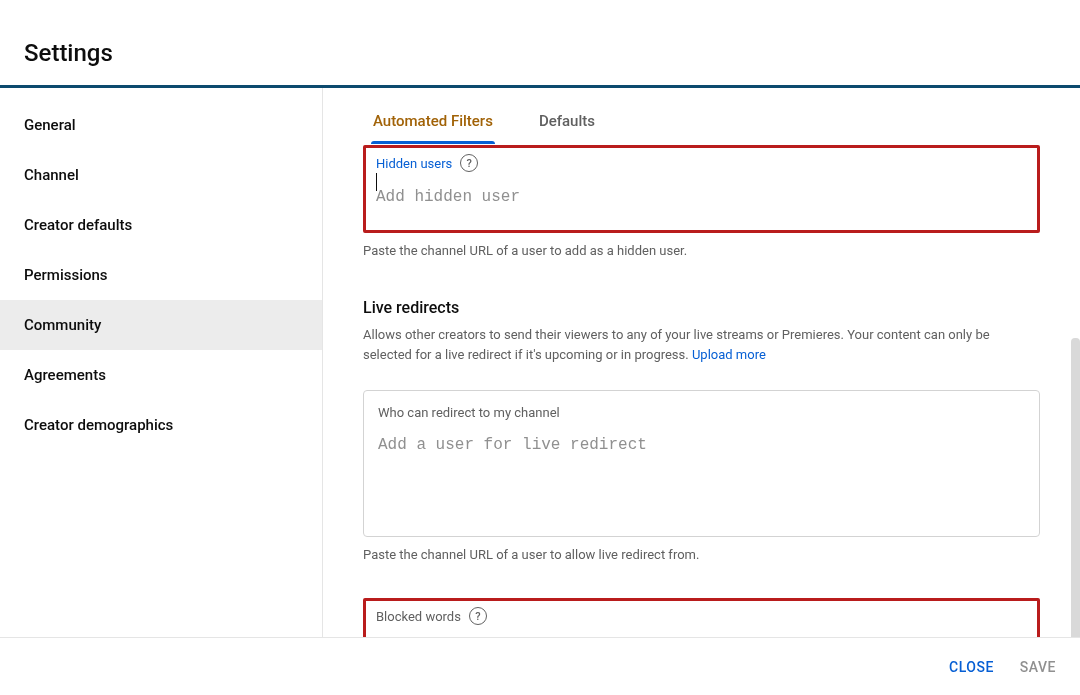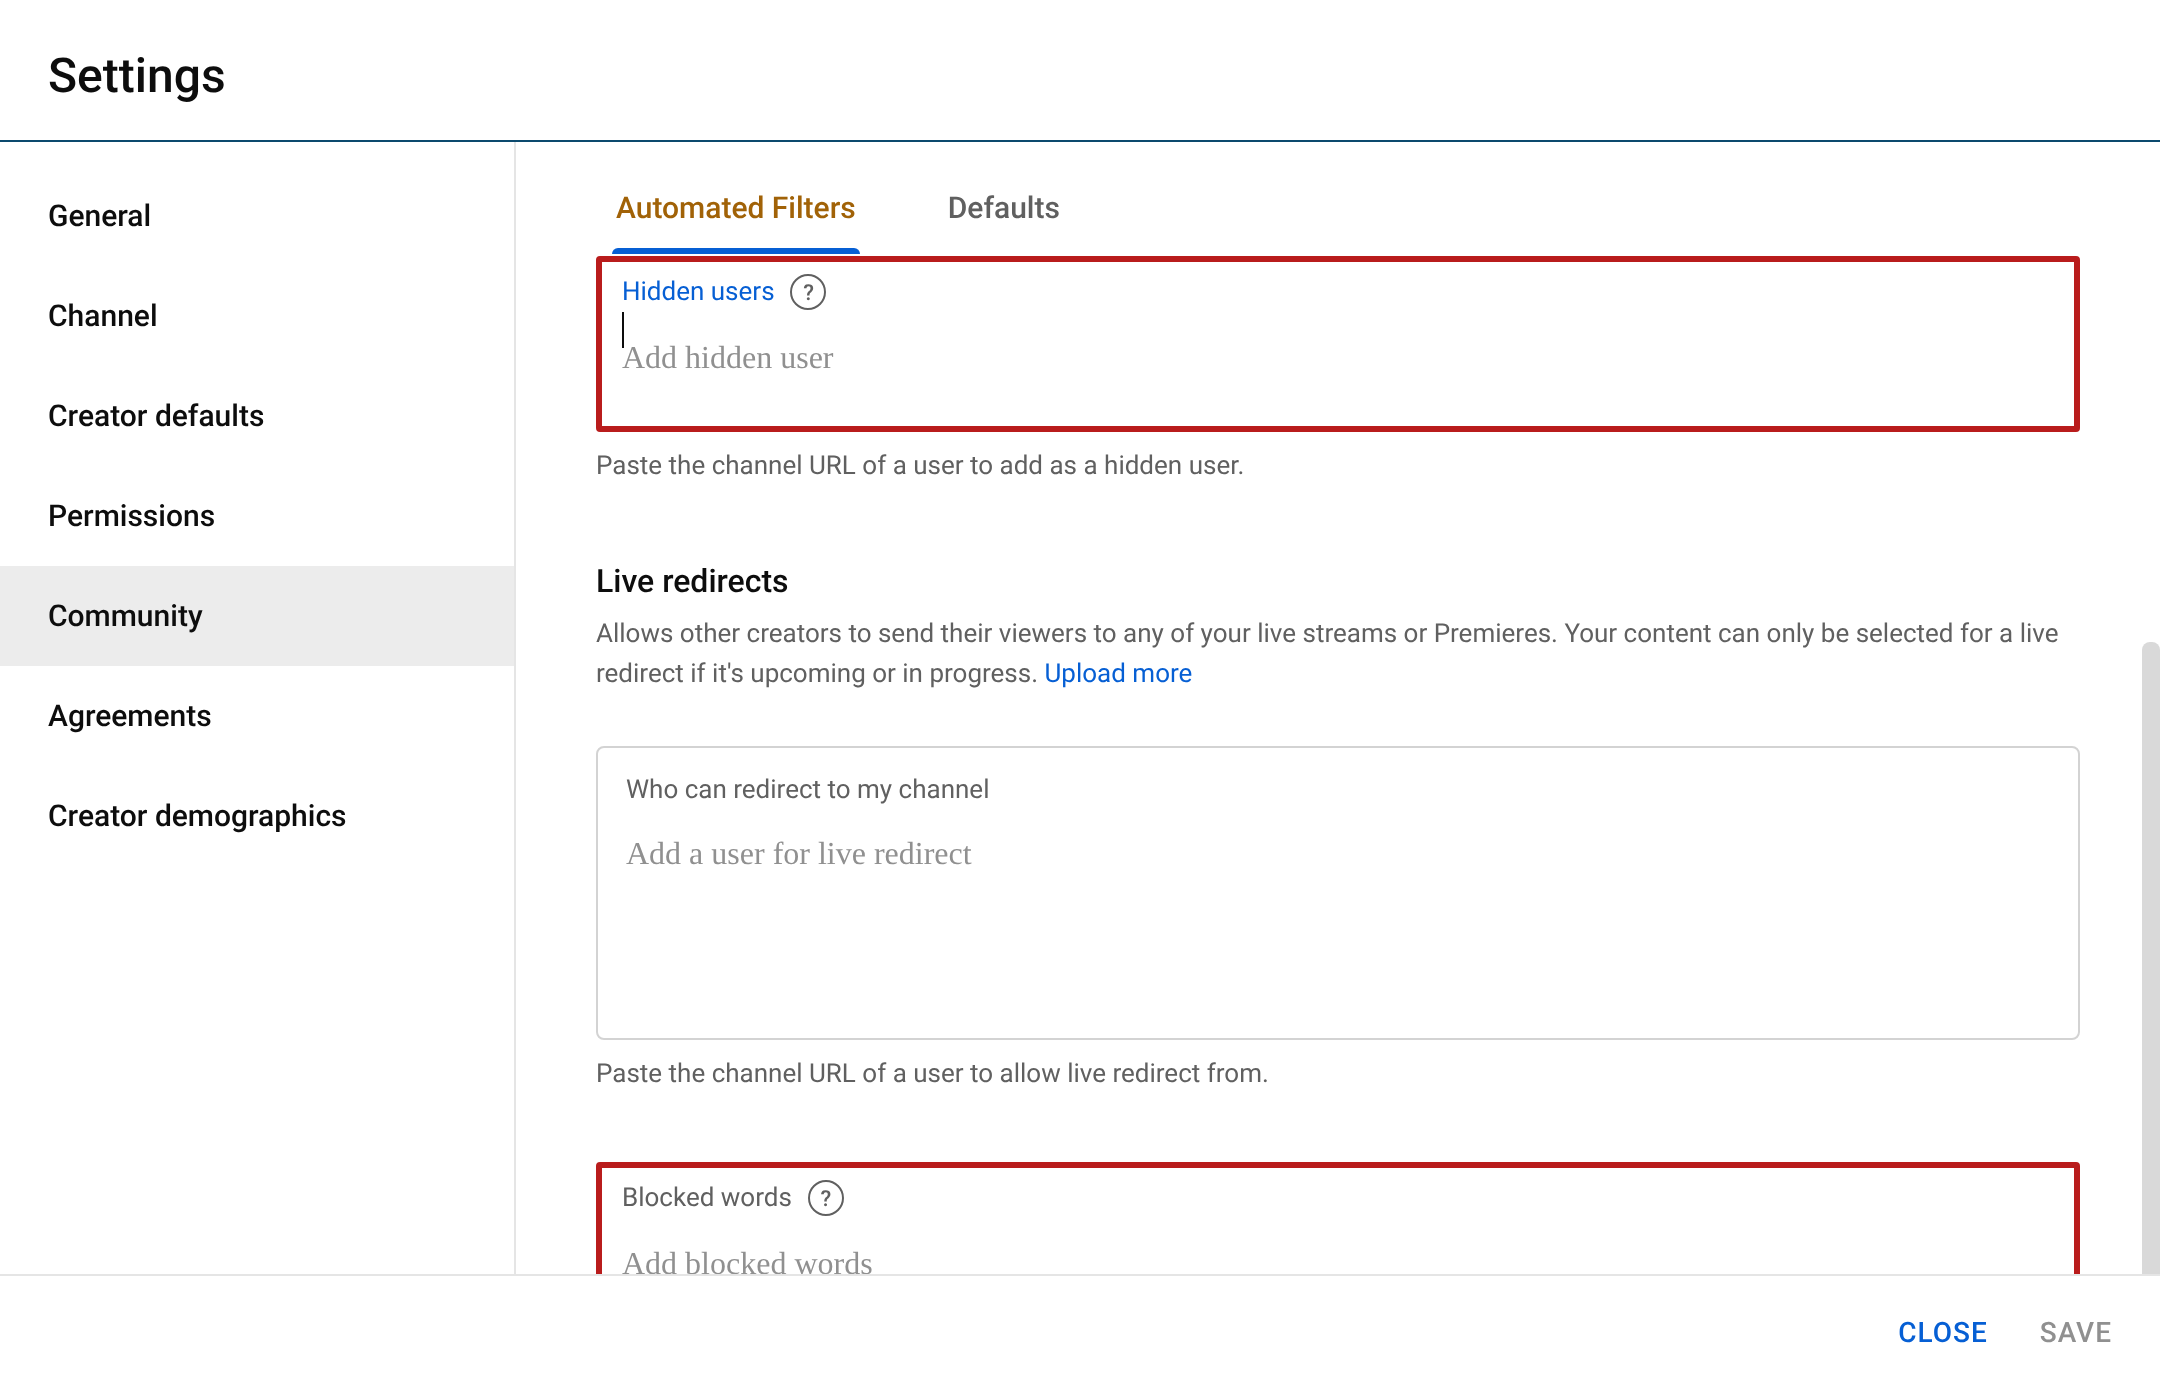--- a/index.html
+++ b/index.html
@@ -12,33 +12,34 @@
       font-size: 14px;
       color: #0d0d0d;
       background: #fff;
       width: 1080px;
       height: 695px;
       overflow: hidden;
       position: relative;
     }
     .header {
       padding: 24px 24px 18px 24px;
-      border-bottom: 1px solid #0c4a6e;
+      border-bottom: 3px solid #0c4a6e;
+      margin-top: 15px;
     }
     .header h1 {
       font-size: 24px;
       font-weight: 500;
     }
     .body-container {
       display: flex;
       height: calc(695px - 68px - 58px);
       position: relative;
     }
     .sidebar {
-      width: 258px;
+      width: 323px;
       border-right: 1px solid #e5e5e5;
       padding-top: 12px;
       flex-shrink: 0;
     }
     .sidebar-item {
       padding: 16px 24px;
       font-size: 15px;
       color: #0d0d0d;
       cursor: pointer;
       font-weight: 500;
@@ -110,21 +111,21 @@
       font-weight: 500;
       flex-shrink: 0;
     }
     .text-input {
       border: none;
       outline: none;
       font-size: 16px;
       color: #0d0d0d;
       width: 100%;
       margin-top: 16px;
-      font-family: Liberation Serif, serif;
+      font-family: Liberation Mono, monospace;
     }
     .text-input::placeholder {
       color: #909090;
     }
     .cursor-input {
       position: relative;
     }
     .cursor-input::before {
       content: "";
       position: absolute;

